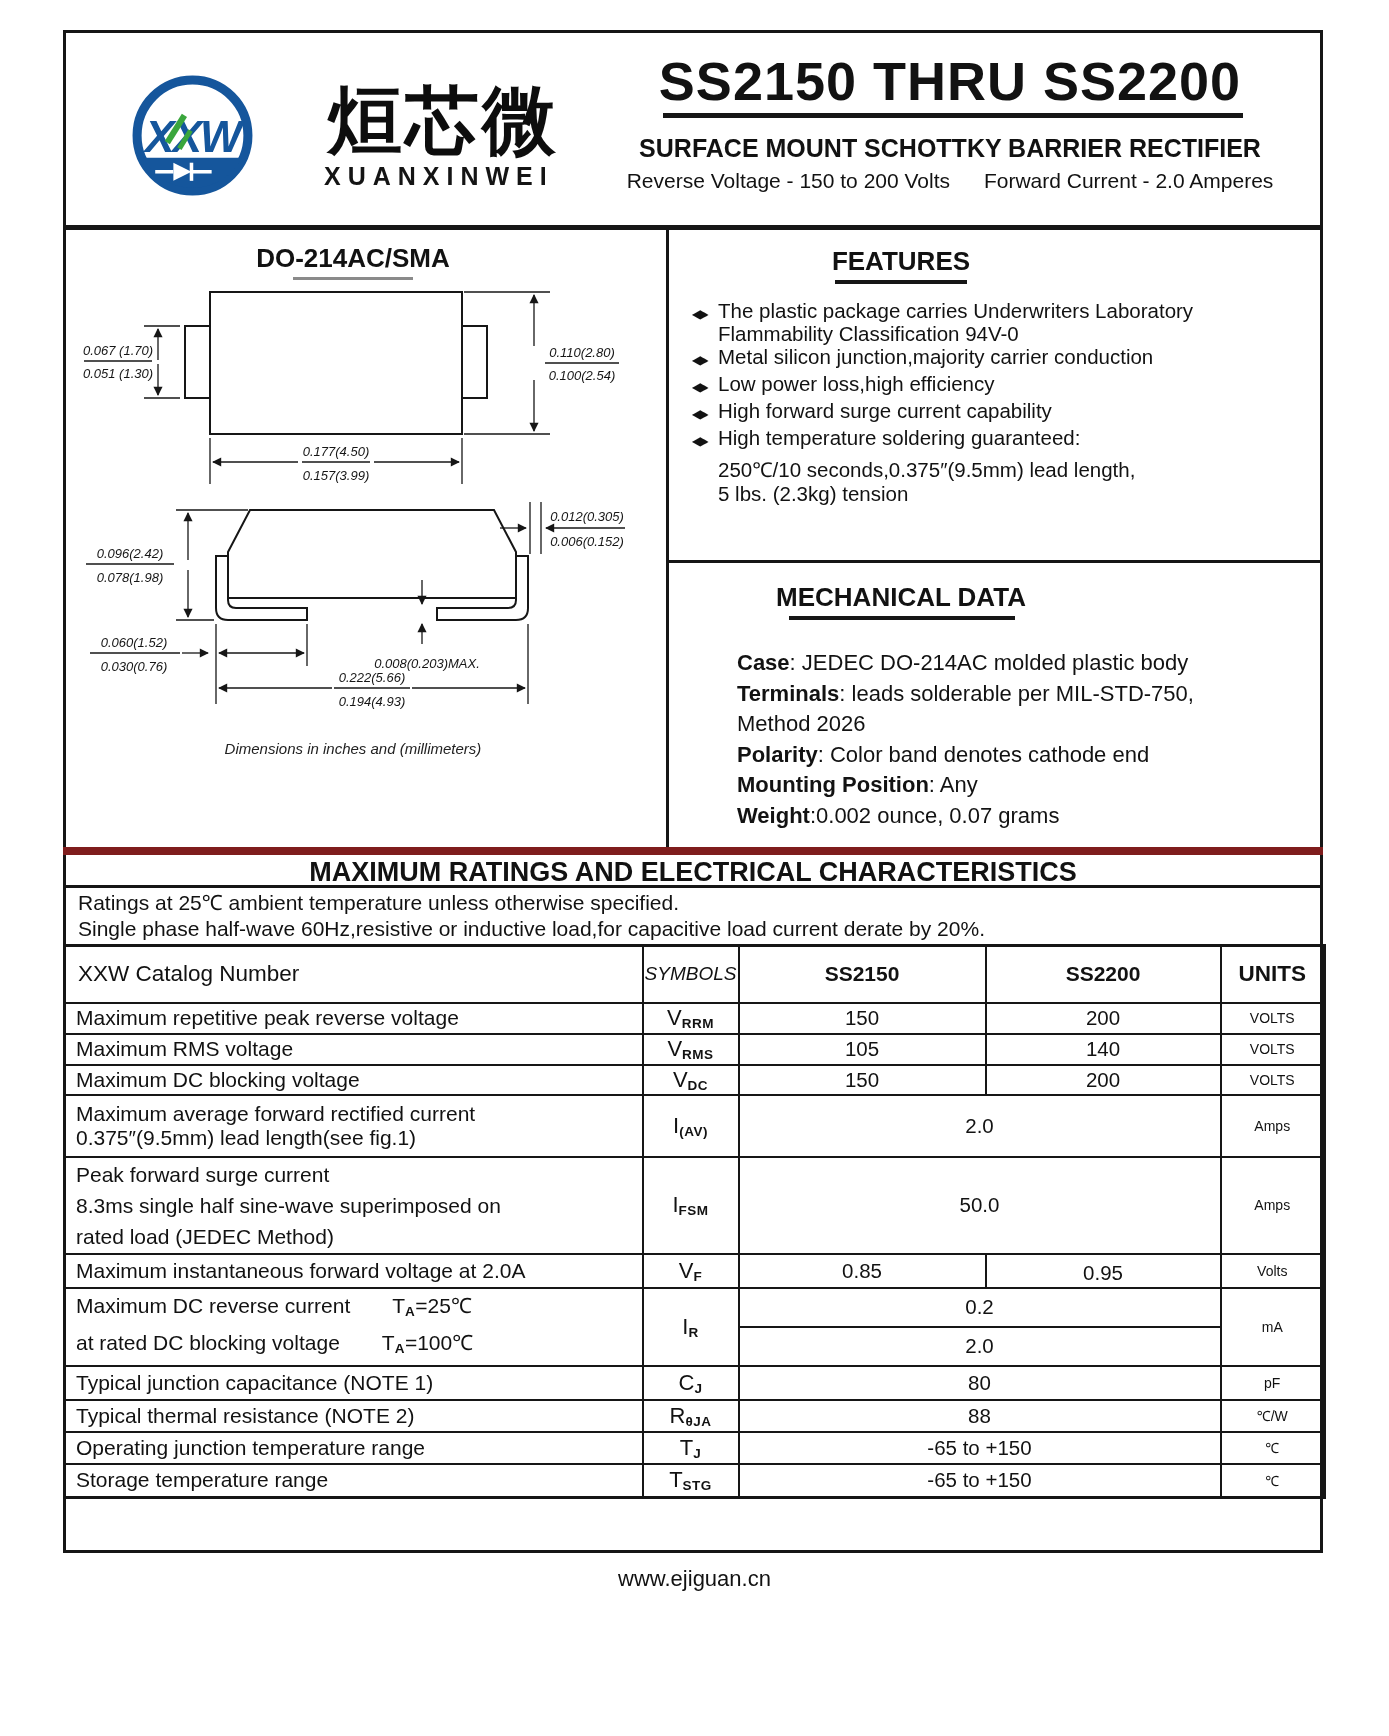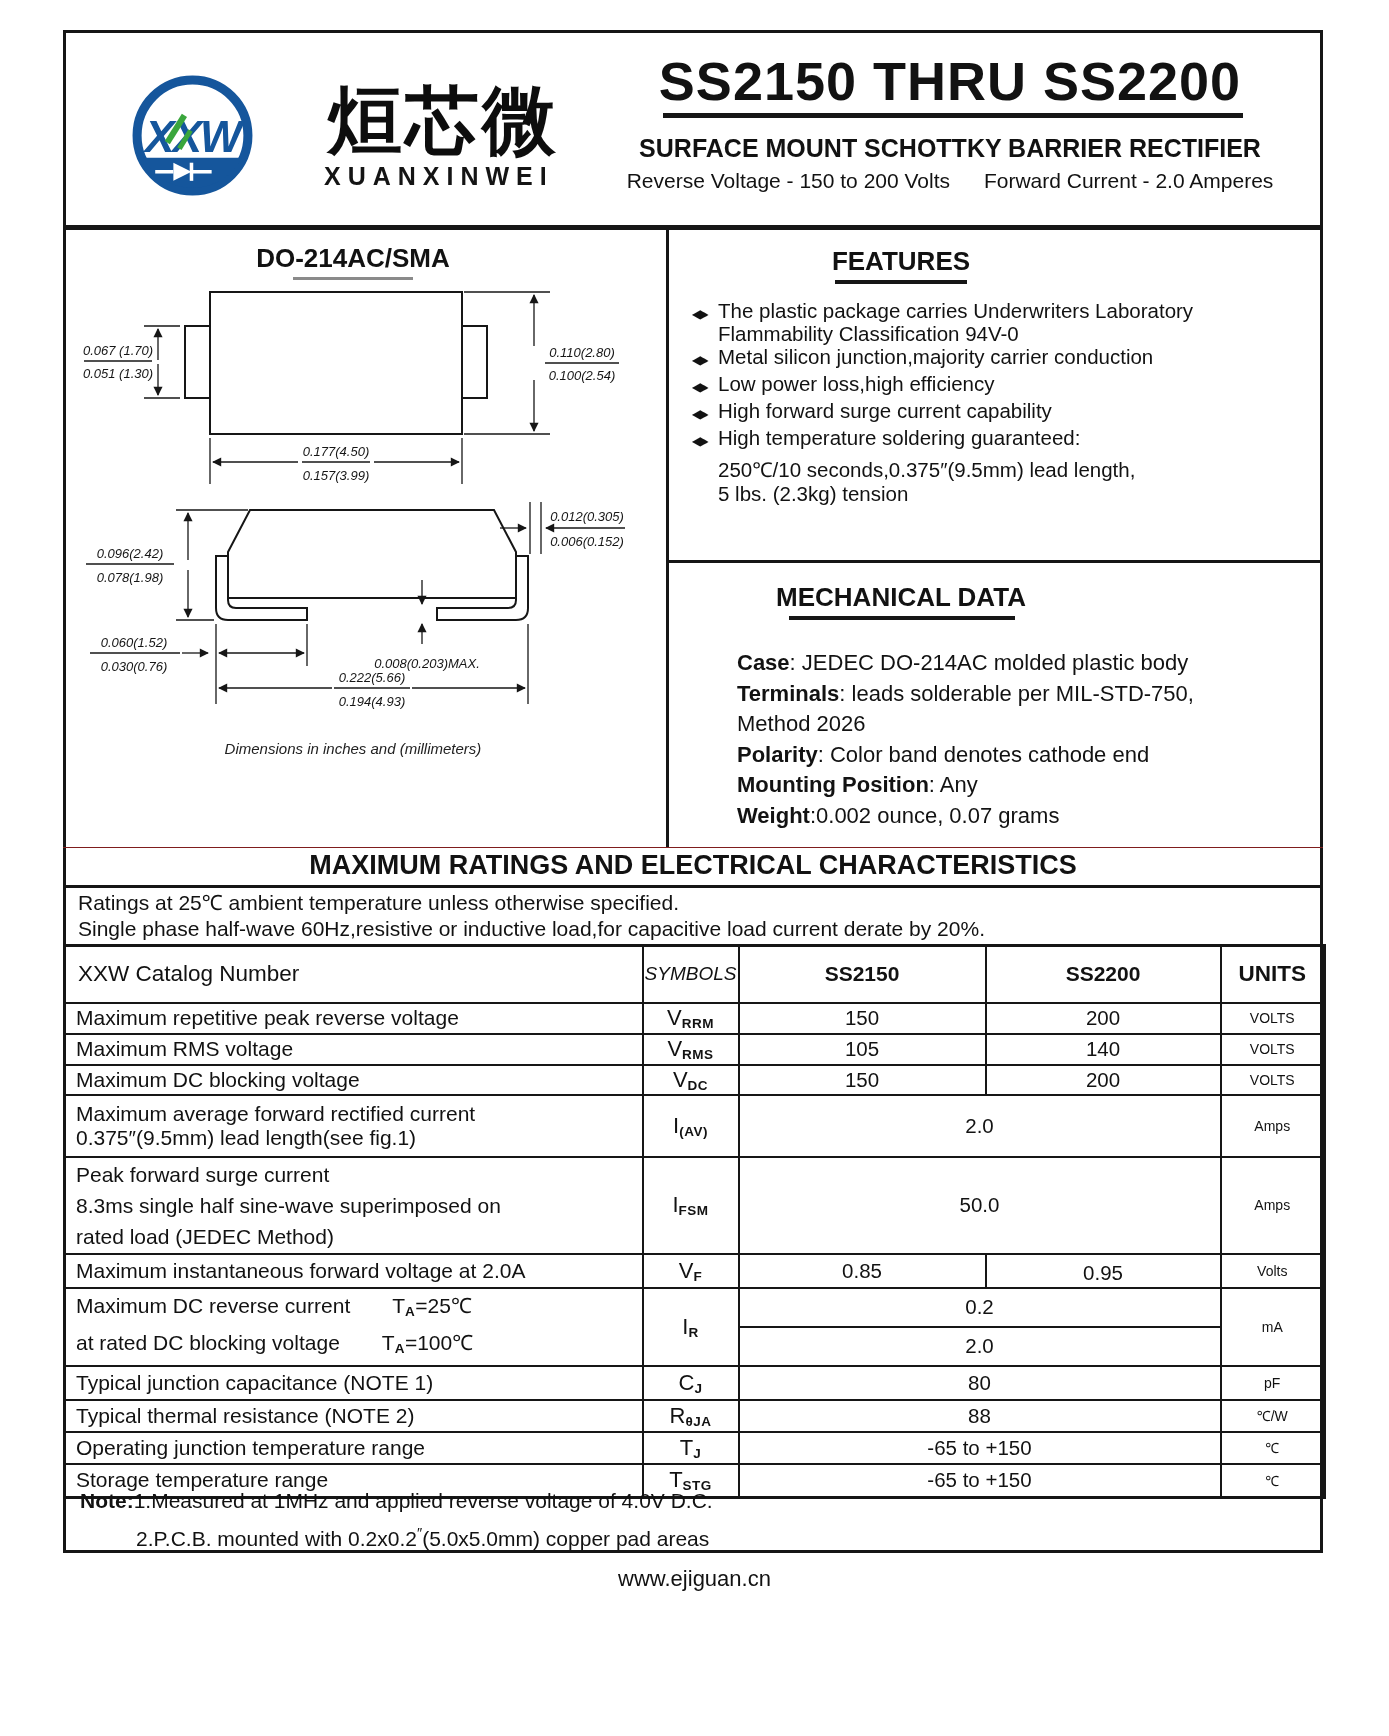--- a/index.html
+++ b/index.html
@@ -32,21 +32,21 @@
   .features-list{left:692px;top:299px;width:575px;font-size:20.5px;line-height:23px;}
   .feature-item{display:flex;align-items:flex-start;}
   .bullet{flex:0 0 26px;font-size:12px;transform:scaleX(1.8);transform-origin:left center;padding-top:4px;}
   .solder-detail{margin-left:26px;margin-top:5px;line-height:24px;}
   .feat-divider{left:666px;top:560px;width:657px;height:3px;}
   .mech-title{left:666px;top:582px;width:470px;text-align:center;font-size:26px;font-weight:bold;}
   .mech-underline{left:789px;top:616px;width:226px;height:4px;}
   .mech-list{left:737px;top:648px;width:530px;font-size:22px;line-height:30.5px;}
   .mech-list b{font-weight:bold;}
   
-  .banner{left:63px;top:847px;width:1260px;height:41px;border-top:1px solid #7f1d1d;border-bottom:3px solid #161616;
+  .banner{left:63px;top:847px;width:1260px;height:41px;border-top:8px solid #7f1d1d;border-bottom:3px solid #161616;
           box-sizing:border-box;text-align:center;font-size:27px;font-weight:bold;line-height:34px;}
   .ratings{left:66px;top:890px;width:1250px;font-size:21px;line-height:26px;padding-left:12px;}
   
   .spec-table{left:63px;top:944px;width:1260px;}
   table{border-collapse:collapse;table-layout:fixed;width:1260px;border:3px solid #161616;}
   td{border:2px solid #161616;overflow:hidden;}
   .param{text-align:left;padding-left:10px;font-size:21px;}
   .sym{text-align:center;font-size:22px;}
   .sub{font-size:13.5px;font-weight:bold;vertical-align:-3px;letter-spacing:0.5px;}
   .val{text-align:center;font-size:20.5px;}
@@ -319,19 +319,15 @@
       <tr class="h34">
         <td class="param">Storage temperature range</td>
         <td class="sym"><span>T</span><span class="sub">STG</span></td>
         <td class="val" colspan="2">-65 to +150</td>
         <td class="unit">℃</td>
       </tr>
     </tbody>
       </table>
   </div>
 
-  <div class="abs notes">
-    <div><b>Note:</b><span>1.Measured at 1MHz and applied reverse voltage of 4.0V D.C.</span></div>
-    <div class="note-indent"><span>2.P.C.B. mounted with 0.2x0.2</span><span class="prime">″</span><span>(5.0x5.0mm) copper pad areas</span></div>
-  </div>
 
   <div class="abs footer">www.ejiguan.cn</div>
 </div>
 
 </body></html>

